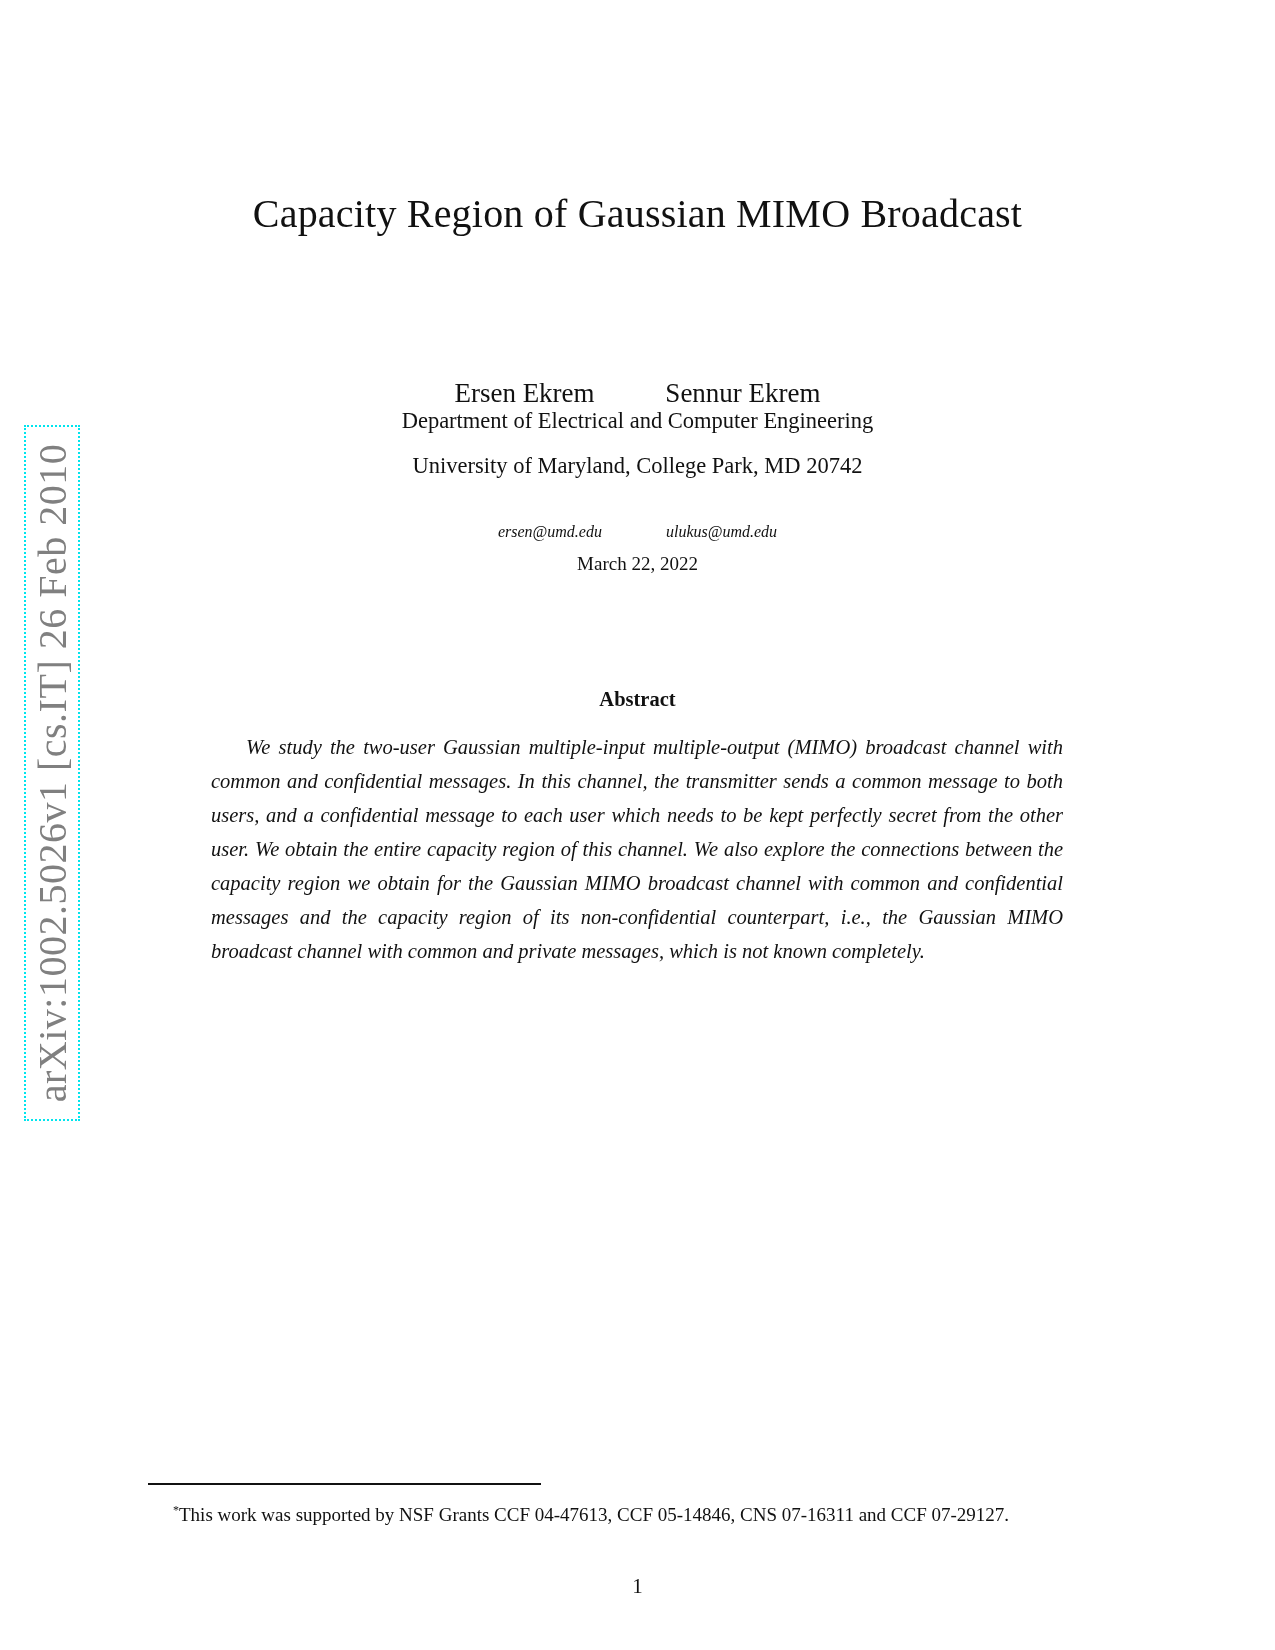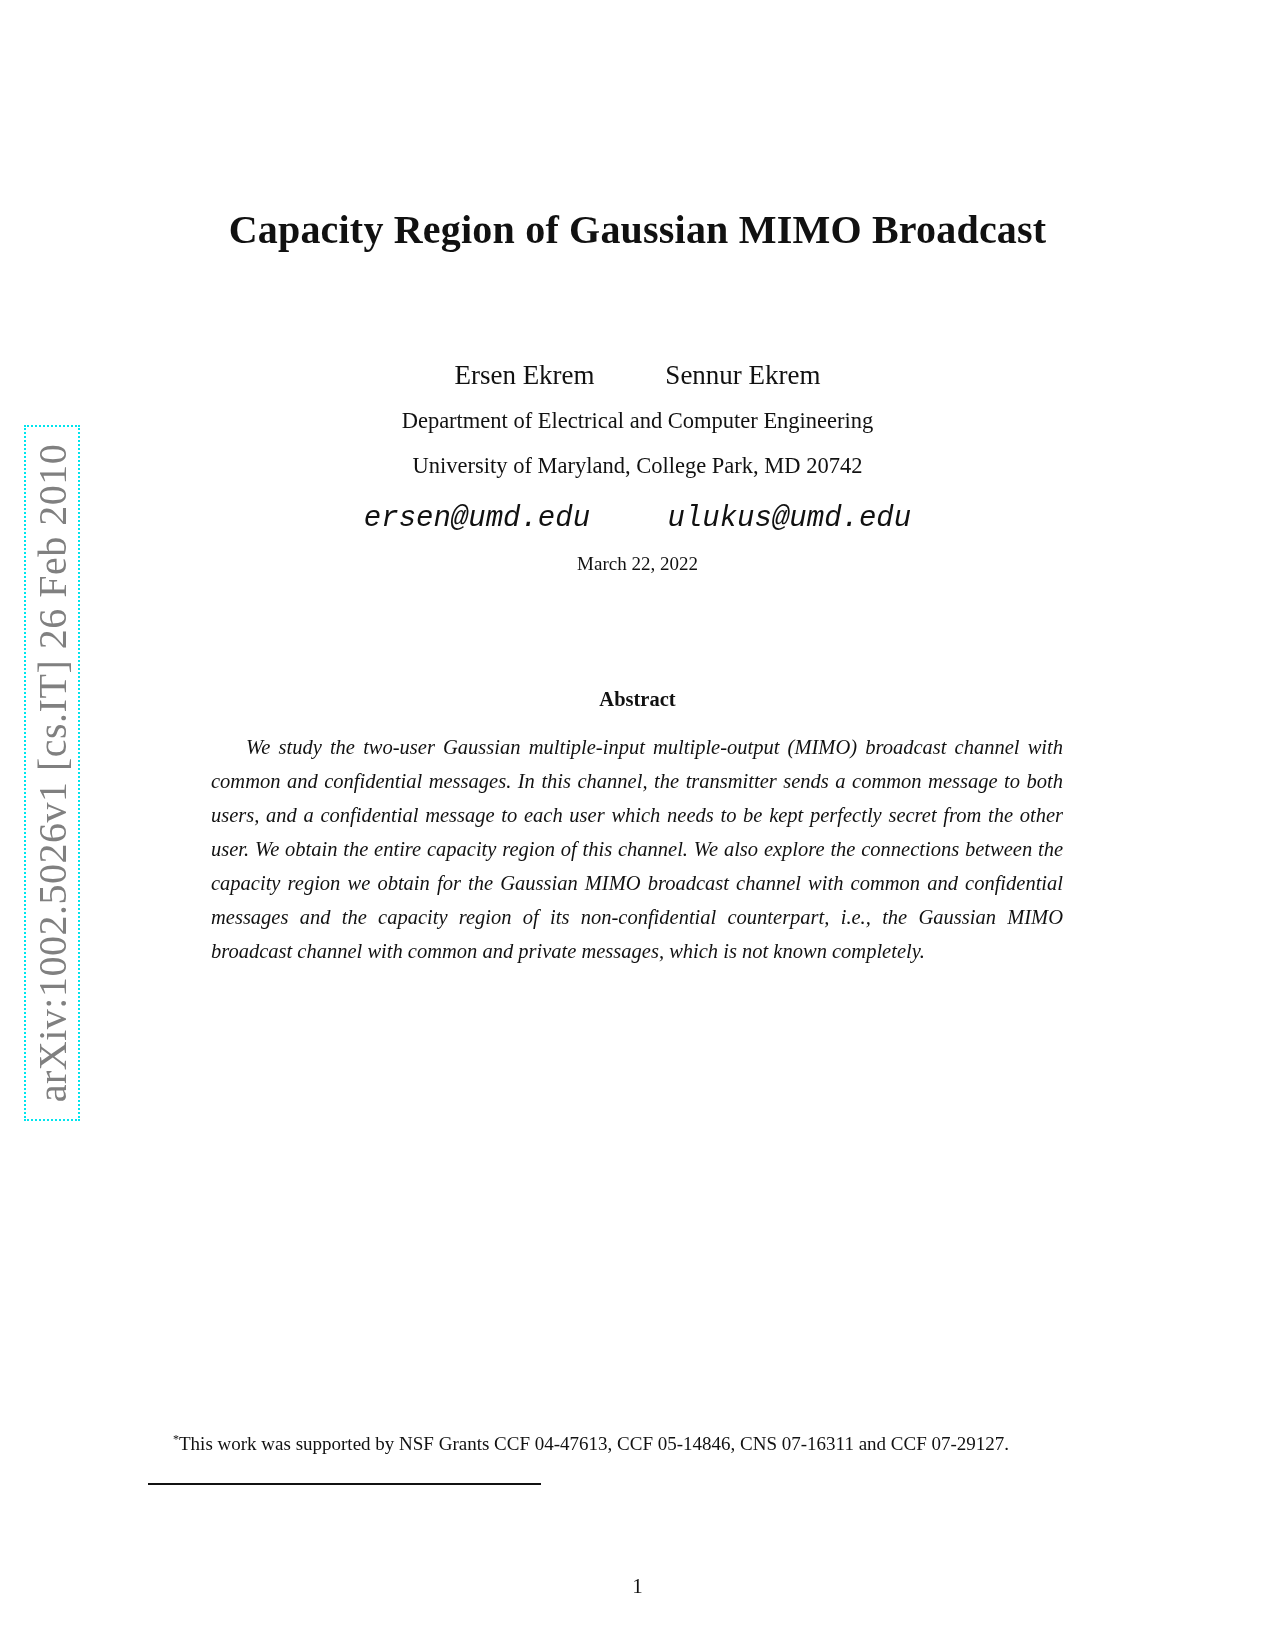--- a/index.html
+++ b/index.html
@@ -1,38 +1,38 @@
 <!DOCTYPE html>
 <html><head>
 <meta charset="utf-8">
 <style>
   html, body { margin:0; padding:0; background:#ffffff; }
   body { width:1275px; height:1650px; position:relative; overflow:hidden;
          font-family:"Liberation Serif","DejaVu Serif",serif; color:#111; }
   .abs { position:absolute; }
   .center { left:0; width:1275px; text-align:center; }
-  .title { font-size:40px; line-height:60px; top:200px; letter-spacing:0.2px;font-weight:bold; }
+  .title { font-size:40px; line-height:60px; top:184px; letter-spacing:0.2px; }
   .title sup { font-size:22px; vertical-align:top; position:relative; top:-6px; }
   .authors { top:360px; font-size:27px; }
-  .authors span { display:inline-block; margin:0 32px; }
+  .authors span { display:inline-block; margin:18px 32px; }
   .dept { top:408px; font-size:22.5px; }
   .univ { top:453px; font-size:22.5px; }
-  .emails { top:502px; font-size:29px; font-style:italic;font-family:Liberation Mono, monospace; }
+  .emails { top:523px; font-size:16px; font-style:italic; }
   .emails span { display:inline-block; margin:0 30px; }
   .date { top:553px; font-size:19px; }
   .abstract-head { top:688px; font-size:20.5px; font-weight:bold; }
   .abstract-body { left:211px; width:852px; top:730px; font-size:20.5px;
                    line-height:34px; text-align:justify; text-indent:35px;font-style:italic; }
   .stamp { left:24px; top:425px; width:56px; height:696px;
            border:2.5px dotted #00e5ee; box-sizing:border-box; }
   .stamp-text { position:absolute; left:50%; top:50%;
                 transform:translate(-50%,-50%) rotate(-90deg);
                 white-space:nowrap; font-size:40px; color:#808080; letter-spacing:0.5px; }
   .rule { left:148px; top:1483px; width:393px; height:2px; background:#111; }
-  .footnote { left:148px; width:980px; top:1429px; font-size:19px; line-height:20px; text-indent:25px; }
+  .footnote { left:148px; width:980px; top:1500px; font-size:19px; line-height:20px; text-indent:25px; }
   .footnote sup { font-size:12px; }
   .pagenum { top:1574px; font-size:21px; }
 </style>
 </head>
 <body>
 
 <div class="abs stamp">
   <div class="stamp-text">arXiv:1002.5026v1  [cs.IT]  26 Feb 2010</div>
 </div>
 

